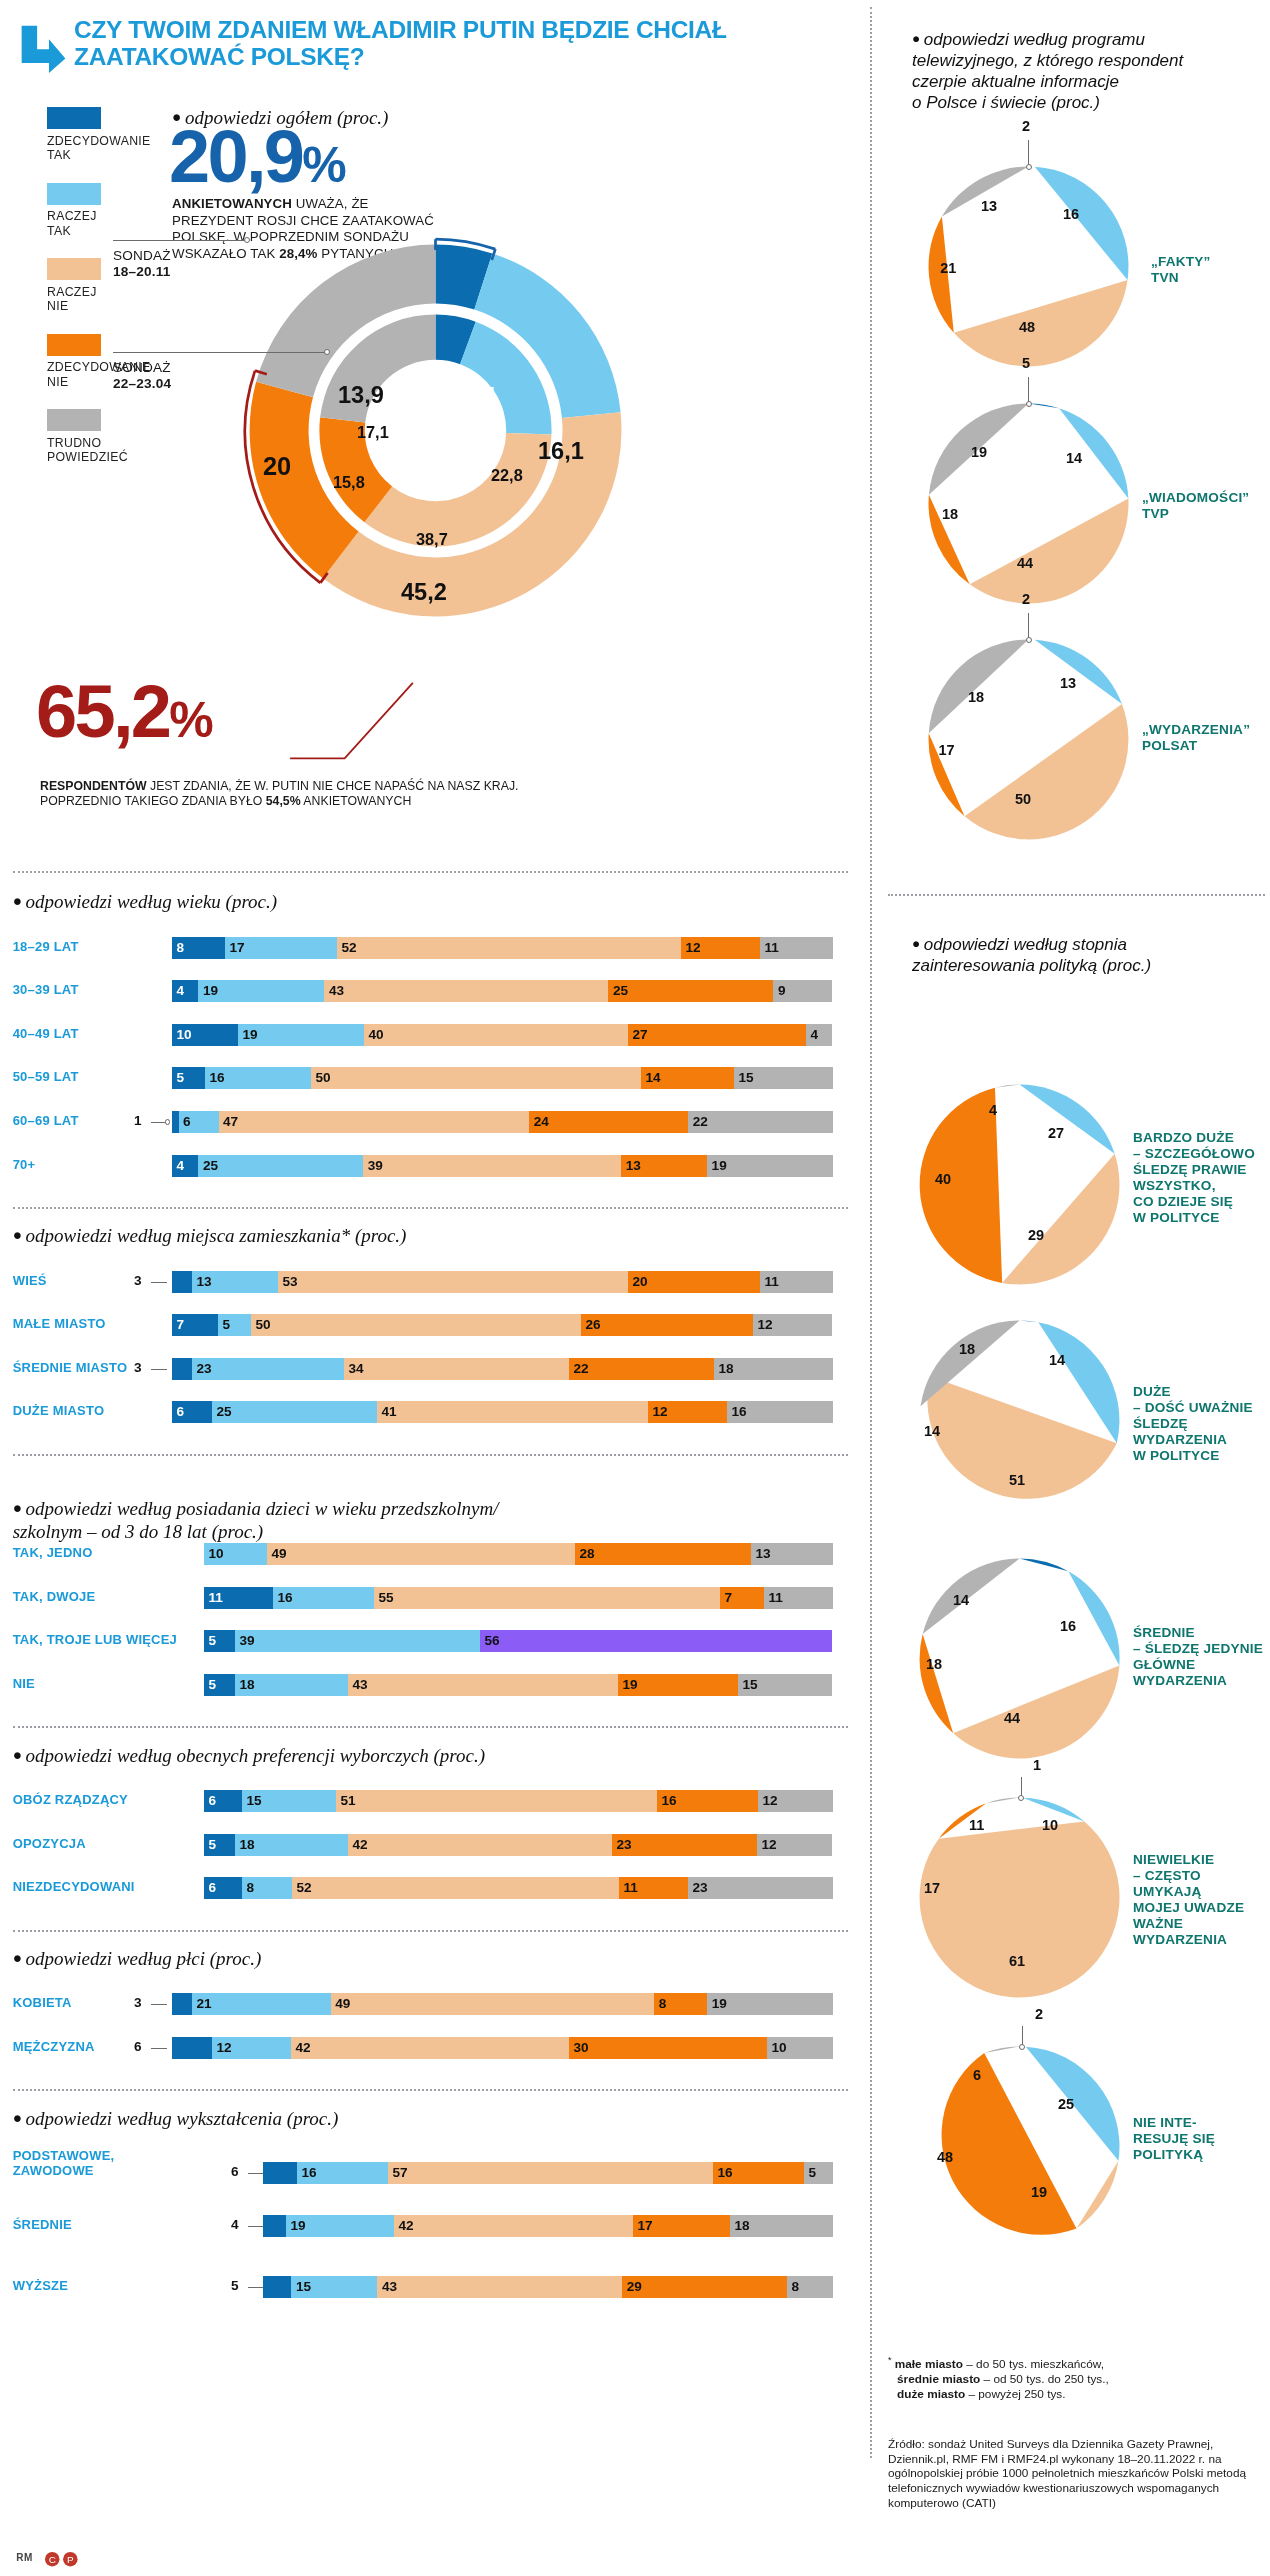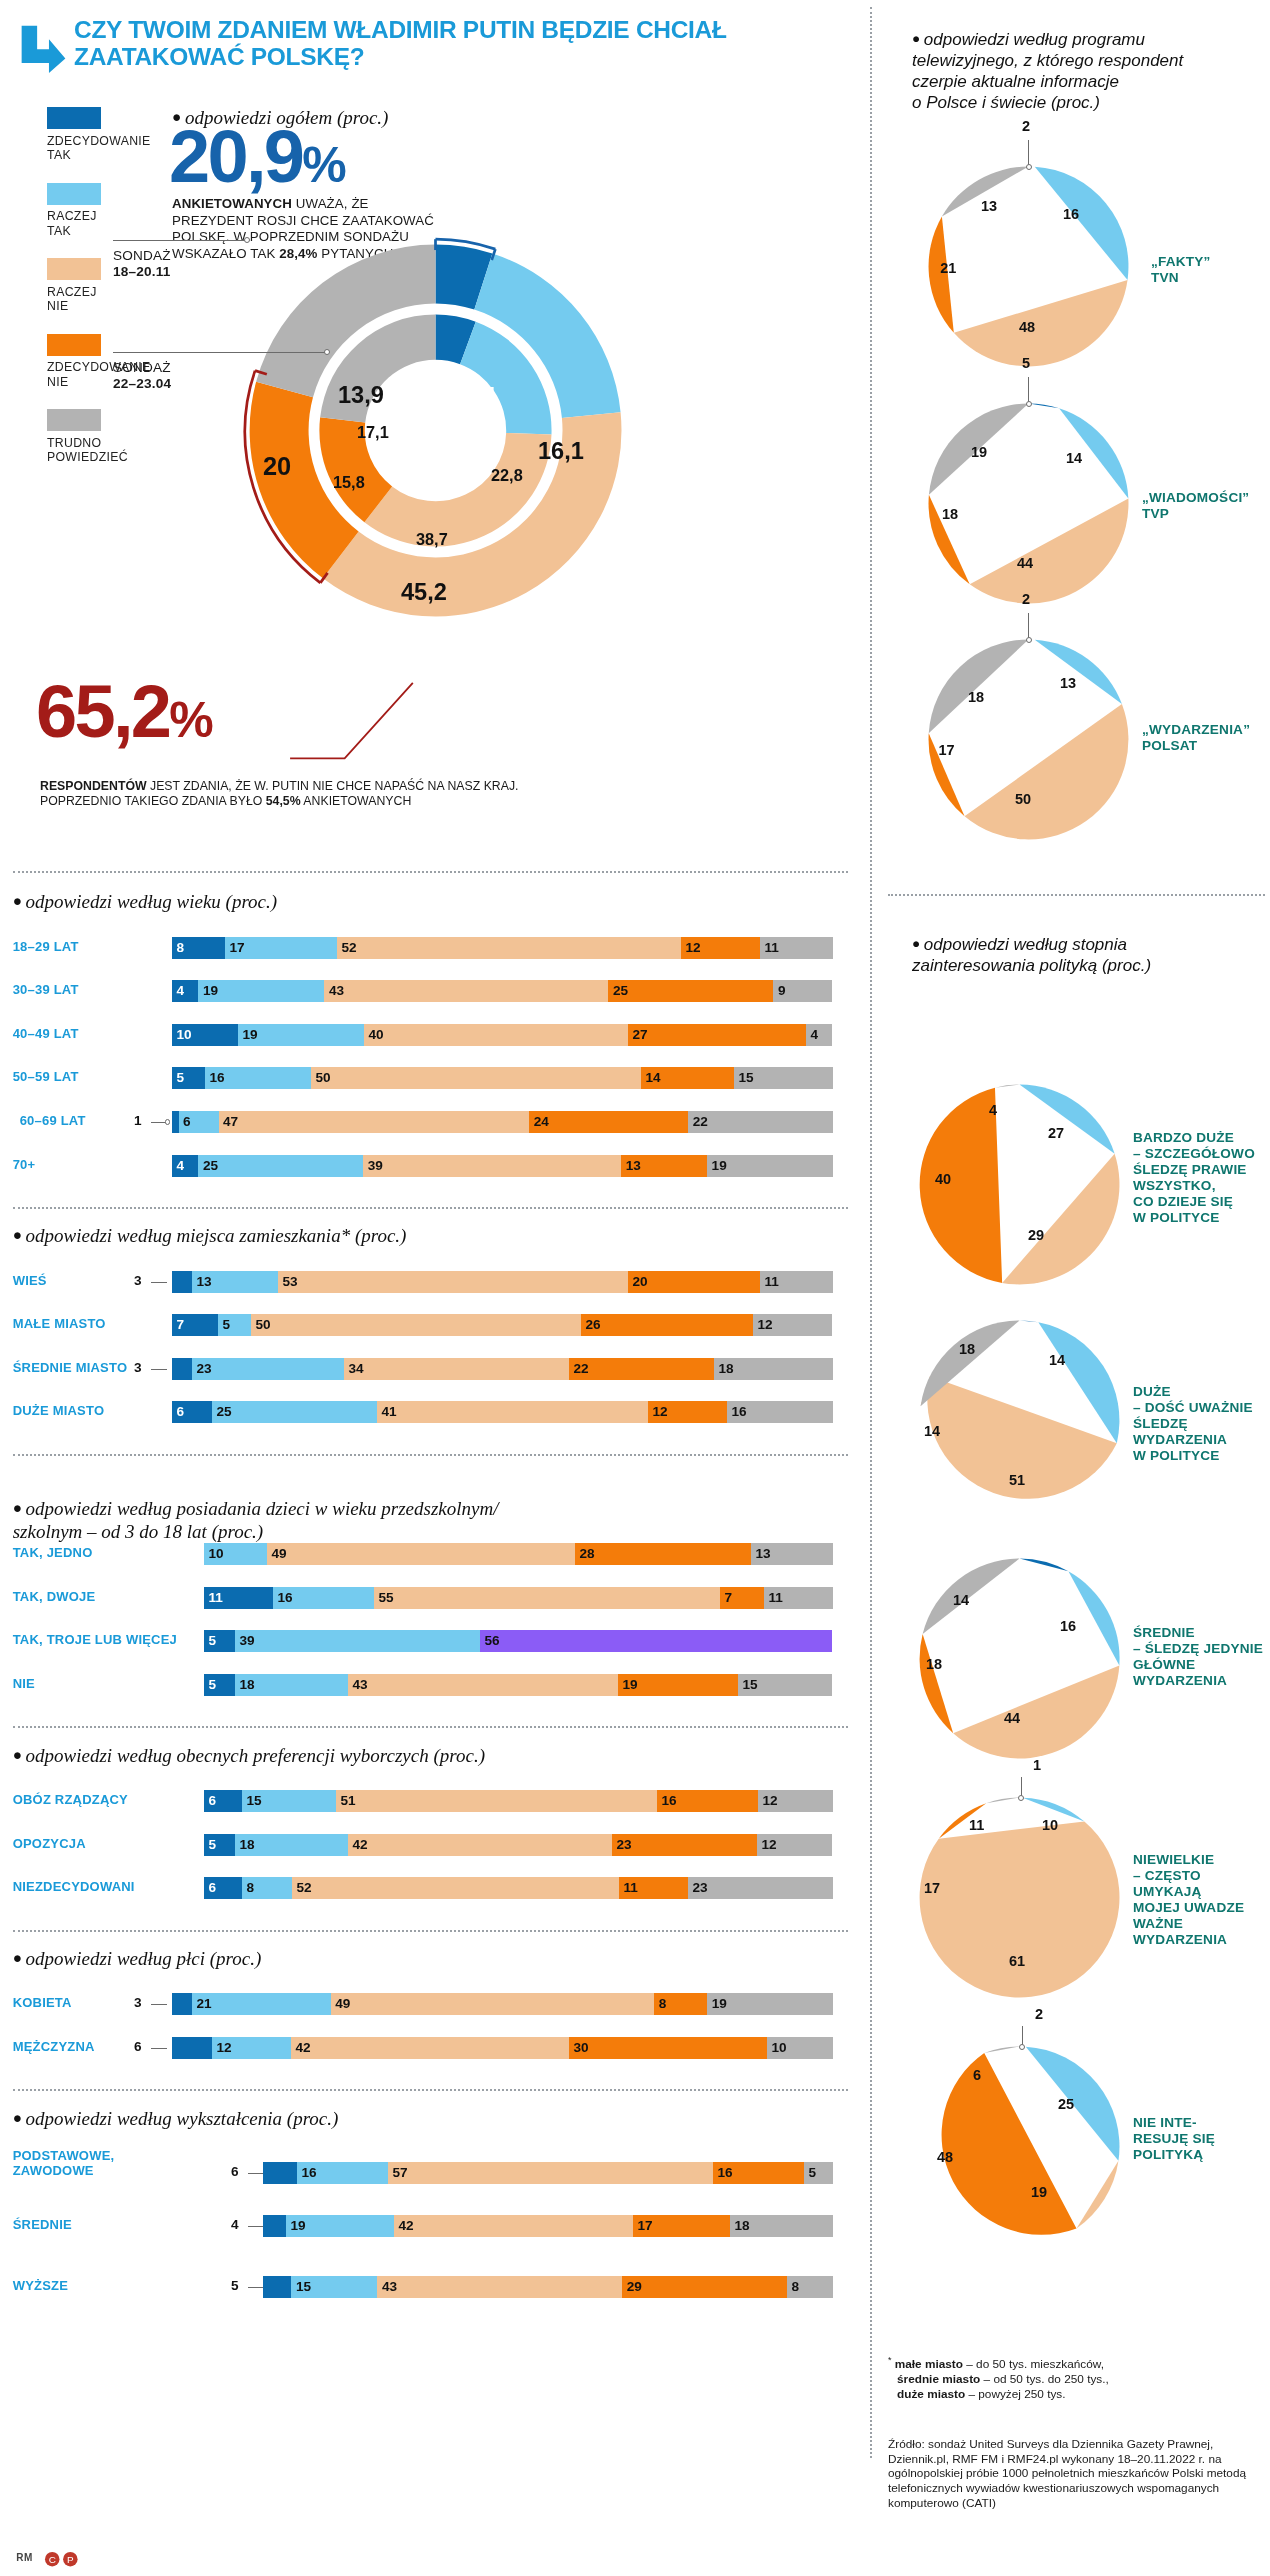--- a/index.html
+++ b/index.html
@@ -299,21 +299,21 @@
       <div class="seg" style="width:93px; background:#f47c0a">
           <span>14</span>
         </div>
       <div class="seg" style="width:99px; background:#b3b3b3">
           <span>15</span>
         </div>
     </div>
   </div>
 
   <div class="row" style="left:0; top:1111px; width:853px;">
-    <div class="row-lbl" style="left:12.7px; width:154px; text-align:left;margin-left:7px;">60–69 LAT</div>
+    <div class="row-lbl" style="left:12.7px; width:154px; text-align:left;">60–69 LAT</div>
     <div class="outlbl" style="left:134px;">1</div>
     <div class="tick" style="left:151px; top:11px; width:16.3px;"></div>
     <div class="tickdot" style="left:165px; top:8.2px;"></div>
     <div class="bar" style="left:172px; width:661px;">
       <div class="seg c0" style="width:6.6px; background:#0b6cb0"></div>
       <div class="seg" style="width:40px; background:#74cbef">
           <span>6</span>
         </div>
       <div class="seg" style="width:311px; background:#f2c295">
           <span>47</span>

